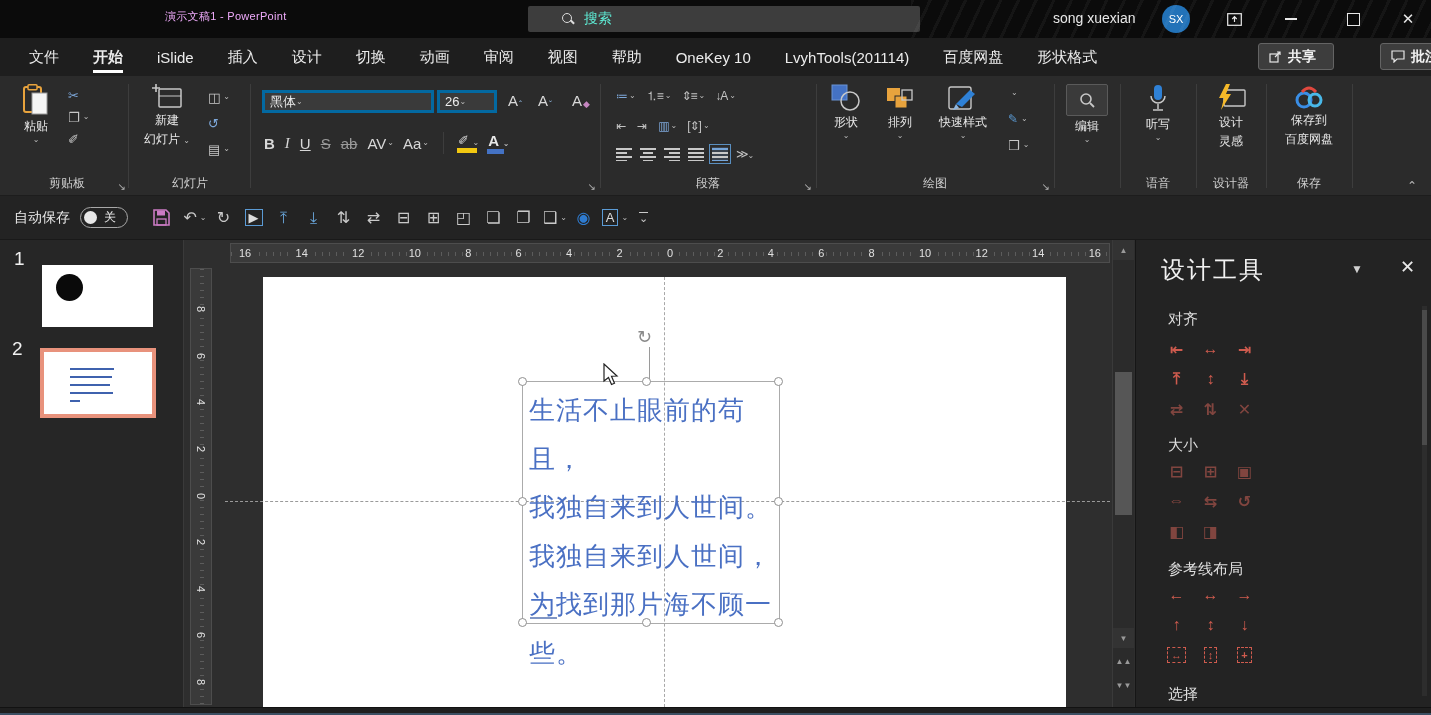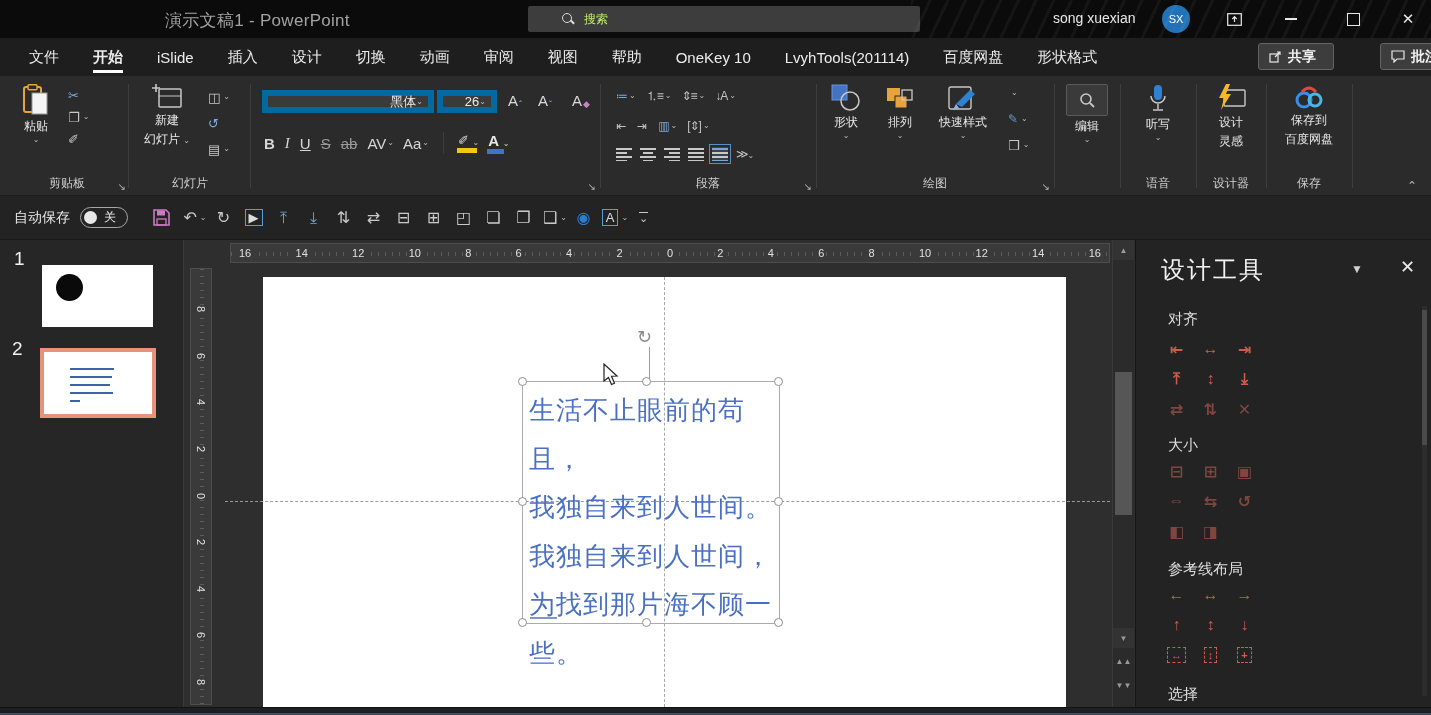--- a/index.html
+++ b/index.html
@@ -4,27 +4,27 @@
 <style>
   html,body{margin:0;padding:0;background:#000;}
   #app{position:relative;width:1431px;height:715px;overflow:hidden;
        font-family:"Liberation Sans","DejaVu Sans",sans-serif;
        background:#2b2b2b;color:#e6e6e6;-webkit-font-smoothing:antialiased;}
   .abs{position:absolute;}
   
   .titlebar{position:absolute;left:0;top:0;width:1431px;height:38px;background:#0b0b0b;}
   .titlebar::after{content:"";position:absolute;right:0;top:0;width:520px;height:38px;
      background:repeating-linear-gradient(115deg,rgba(255,255,255,.045) 0 3px,transparent 3px 16px);pointer-events:none;}
-  .tb-title{position:absolute;left:165px;top:9px;font-size:17px;color:#a3a3a3;letter-spacing:.3px;}
+  .tb-title{position:absolute;left:165px;top:9px;font-size:11px;color:#f0abfc;letter-spacing:.3px;}
   .searchbox{position:absolute;left:528px;top:6px;width:392px;height:26px;background:#3d3d3d;border-radius:2px;
      display:flex;align-items:center;gap:10px;padding-left:34px;box-sizing:border-box;}
   .searchbox .mag{width:12px;height:12px;position:relative;flex:0 0 auto;}
   .mag i{display:block;width:8px;height:8px;border:1.6px solid #dcdcdc;border-radius:50%;}
   .mag b{position:absolute;left:8px;top:8px;width:5px;height:1.6px;background:#dcdcdc;transform:rotate(45deg);}
-  .searchbox .stext{font-size:12px;color:#bef264;}
+  .searchbox .stext{font-size:14px;color:#5eead4;}
   .tb-user{position:absolute;left:1053px;top:10px;font-size:14px;color:#e8e8e8;}
   .avatar{position:absolute;left:1162px;top:5px;width:28px;height:28px;border-radius:50%;background:#2272b8;
      display:flex;align-items:center;justify-content:center;font-size:11px;color:#fff;}
   .winbtn{position:absolute;top:0;width:46px;height:38px;display:flex;align-items:center;justify-content:center;color:#e8e8e8;font-size:15px;}
   .ribopt{left:1211px;} .minb{left:1268px;} .maxb{left:1330px;} .closeb{left:1385px;}
   .maxglyph{display:block;width:11px;height:11px;border:1.3px solid #e8e8e8;}
   .minglyph{display:block;width:12px;height:1.5px;background:#e8e8e8;}
   
   .tabrow{position:absolute;left:0;top:38px;width:1431px;height:38px;background:#1e1e1e;}
   .tabs{position:absolute;left:12px;top:0;height:38px;display:flex;align-items:center;}
@@ -36,21 +36,21 @@
   .sharebtn{left:1258px;width:76px;} .commentbtn{left:1344px;width:76px;margin-left:36px;}
   
   .ribbon{position:absolute;left:0;top:76px;width:1431px;height:120px;background:#2b2b2b;border-bottom:1px solid #1d1d1d;box-sizing:border-box;}
   .rdiv{position:absolute;top:8px;width:1px;height:104px;background:#3d3d3d;}
   .rgroup{position:absolute;top:0;height:120px;}
   .glabel{position:absolute;bottom:4px;left:0;right:0;text-align:center;font-size:12px;color:#cfcfcf;}
   .launch{position:absolute;bottom:4px;right:2px;font-size:10px;color:#b5b5b5;}
   .bigbtn{display:flex;flex-direction:column;align-items:center;justify-content:flex-start;gap:2px;padding-top:8px;font-size:12px;color:#e8e8e8;}
   .caret{font-size:8px;color:#bdbdbd;line-height:6px;}
   .mini{display:flex;align-items:center;gap:3px;font-size:13px;color:#c8c8c8;height:22px;}
-  .combo{background:#3a3a3a;border:6px solid #0369a1;height:23px;display:flex;align-items:center;justify-content:flex-end;
+  .combo{background:#3a3a3a;border:3px solid #0369a1;height:23px;display:flex;align-items:center;justify-content:flex-start;
      padding:0 5px;font-size:13px;color:#ececec;box-sizing:border-box;}
   .fbtn{display:flex;align-items:flex-end;gap:1px;font-size:15px;color:#d8d8d8;padding:2px 4px;}
   .fmark{font-size:9px;color:#8fb7e0;}
   .fr2{display:flex;align-items:center;gap:9px;margin-top:9px;}
   .fr2 .t{font-size:15px;color:#d8d8d8;}
   .t.b{font-weight:bold;} .t.i{font-style:italic;font-family:"Liberation Serif",serif;}
   .t.u{text-decoration:underline;} .t.s,.t.strike{text-decoration:line-through;color:#9a9a9a;}
   .hlico{position:relative;font-size:13px;color:#d8d8d8;padding-bottom:5px;}
   .hlico::after{content:"";position:absolute;left:-1px;bottom:0;width:20px;height:5px;background:#f2c811;}
   .fcico{position:relative;font-size:15px;color:#e8e8e8;padding-bottom:5px;font-weight:bold;}

